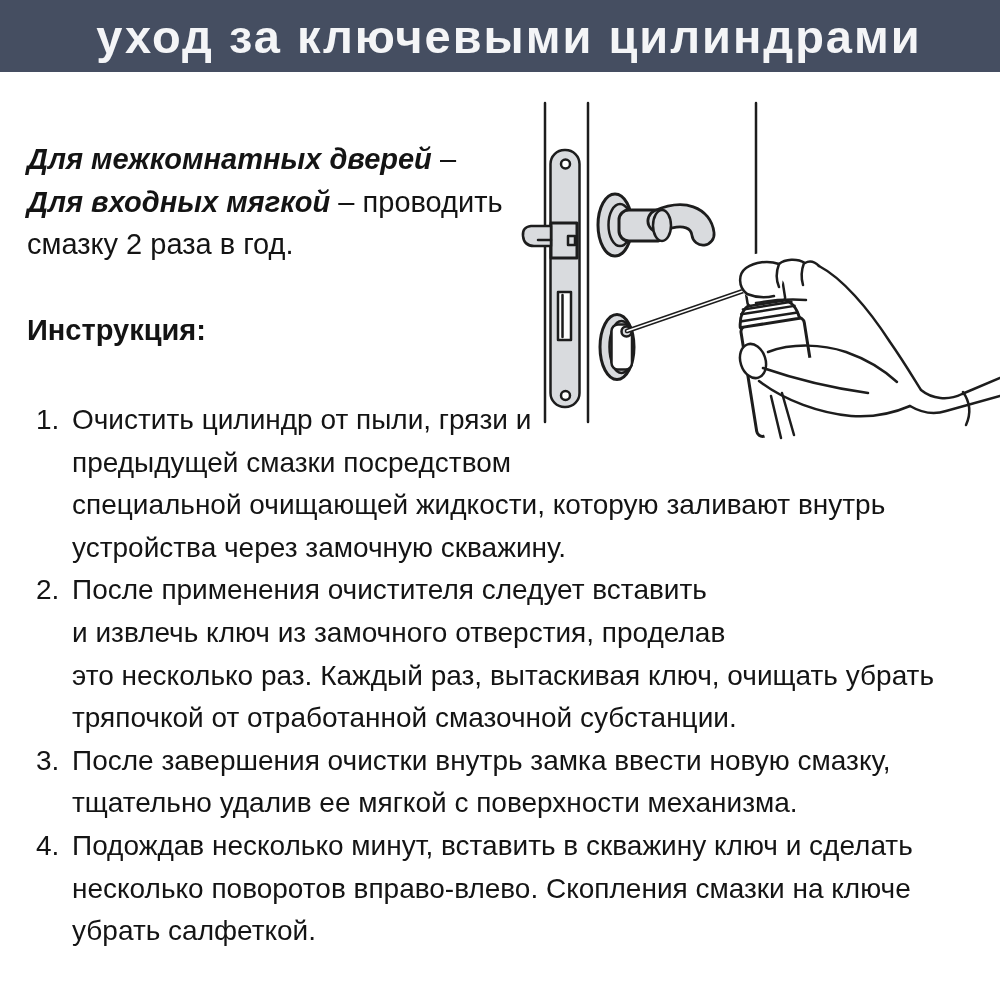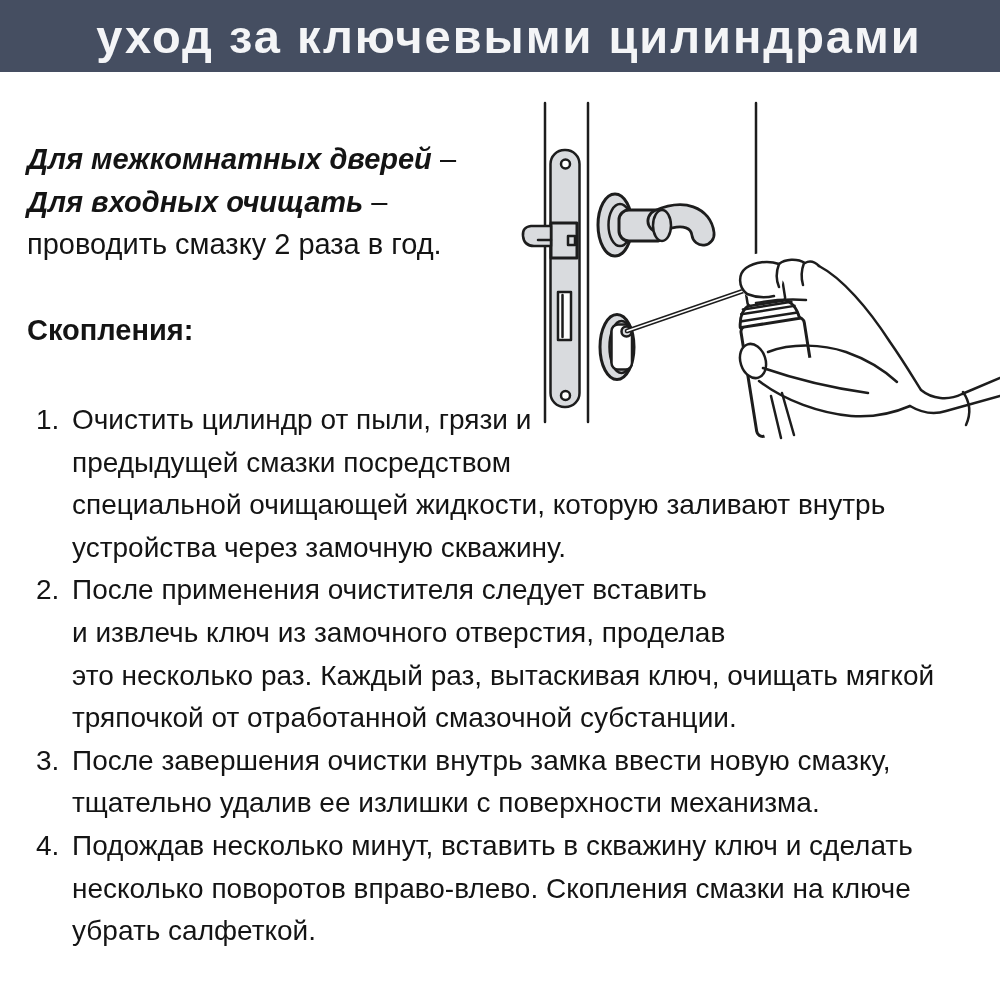--- a/index.html
+++ b/index.html
@@ -49,43 +49,43 @@
   .straw-core{fill:none;stroke:#ffffff;stroke-width:1.6;stroke-linecap:round;}
 </style>
 </head>
 <body>
 
 <div class="header">
   <span>уход за ключевыми цилиндрами</span>
 </div>
 
 <div class="intro"><span class="b">Для межкомнатных дверей</span><span> –
-</span><span class="b">Для входных очищать</span><span> – </span><span>проводить смазку 2 раза в год.</span></div>
+</span><span class="b">Для входных мягкой</span><span> – </span><span>проводить смазку 2 раза в год.</span></div>
 
-<div class="instr-heading">Скопления:</div>
+<div class="instr-heading">Инструкция:</div>
 
 <div class="steps">
   <div class="step">
     <div class="num">1.</div>
     <div class="txt">Очистить цилиндр от пыли, грязи и
 предыдущей смазки посредством
 специальной очищающей жидкости, которую заливают внутрь
 устройства через замочную скважину.</div>
   </div>
   <div class="step">
     <div class="num">2.</div>
     <div class="txt">После применения очистителя следует вставить
 и извлечь ключ из замочного отверстия, проделав
-это несколько раз. Каждый раз, вытаскивая ключ, очищать мягкой
+это несколько раз. Каждый раз, вытаскивая ключ, очищать убрать
 тряпочкой от отработанной смазочной субстанции.</div>
   </div>
   <div class="step">
     <div class="num">3.</div>
     <div class="txt">После завершения очистки внутрь замка ввести новую смазку,
-тщательно удалив ее излишки с поверхности механизма.</div>
+тщательно удалив ее мягкой с поверхности механизма.</div>
   </div>
   <div class="step">
     <div class="num">4.</div>
     <div class="txt">Подождав несколько минут, вставить в скважину ключ и сделать
 несколько поворотов вправо-влево. Скопления смазки на ключе
 убрать салфеткой.</div>
   </div>
 </div>
 
 <svg class="illus" width="502" height="345" viewBox="500 100 502 345">

